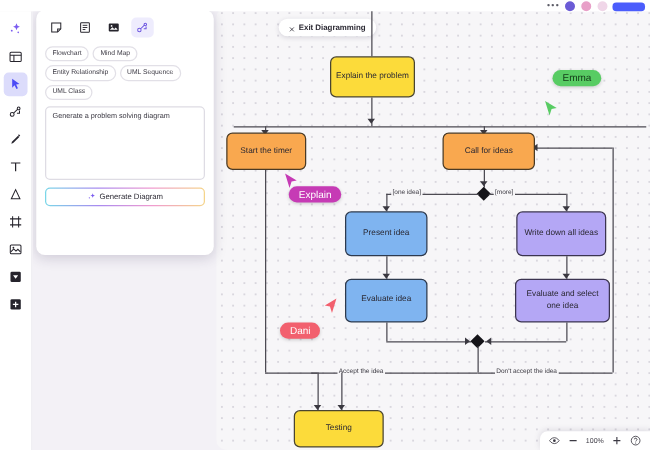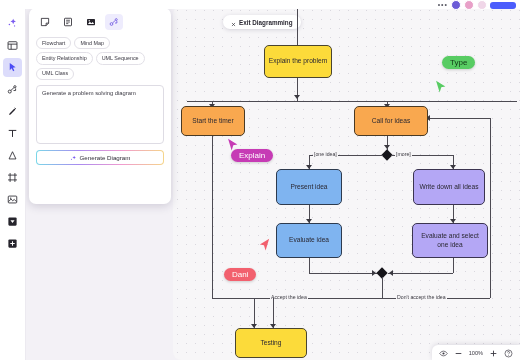--- a/index.html
+++ b/index.html
@@ -302,23 +302,23 @@
           <path d="M1 1l12 7.2-5.3 1.1L5.6 16z" fill="#c63bb5"></path>
         </svg>
     </div>
     <div class="cursor-pill" style="left:58px;top:143px;background:#c63bb5;">Explain</div>
 
     <div class="cur-arrow" style="left:85px;top:232px;">
       <svg width="13" height="14" viewBox="0 0 16 18">
           <path d="M14 1L2 8.2l5.3 1.1L9.4 16z" fill="#f2606e"></path>
         </svg>
     </div>
-    <div class="cursor-pill" style="left:51px;top:252px;background:#f2606e;margin-top:10px;">Dani</div>
-
-    <div class="cursor-pill" style="left:269px;top:50px;background:#58cc63;color:#123a17;">Type</div>
+    <div class="cursor-pill" style="left:51px;top:252px;background:#f2606e;">Dani</div>
+
+    <div class="cursor-pill" style="left:269px;top:50px;background:#58cc63;color:#123a17;">Emma</div>
     <div class="cur-arrow" style="left:262px;top:74px;">
       <svg width="13" height="14" viewBox="0 0 16 18">
           <path d="M1 1l12 7.2-5.3 1.1L5.6 16z" fill="#58cc63"></path>
         </svg>
     </div>
   </div>
 
   <div class="zoombar">
     <span>
       <svg width="9" height="9" viewBox="0 0 16 16">

